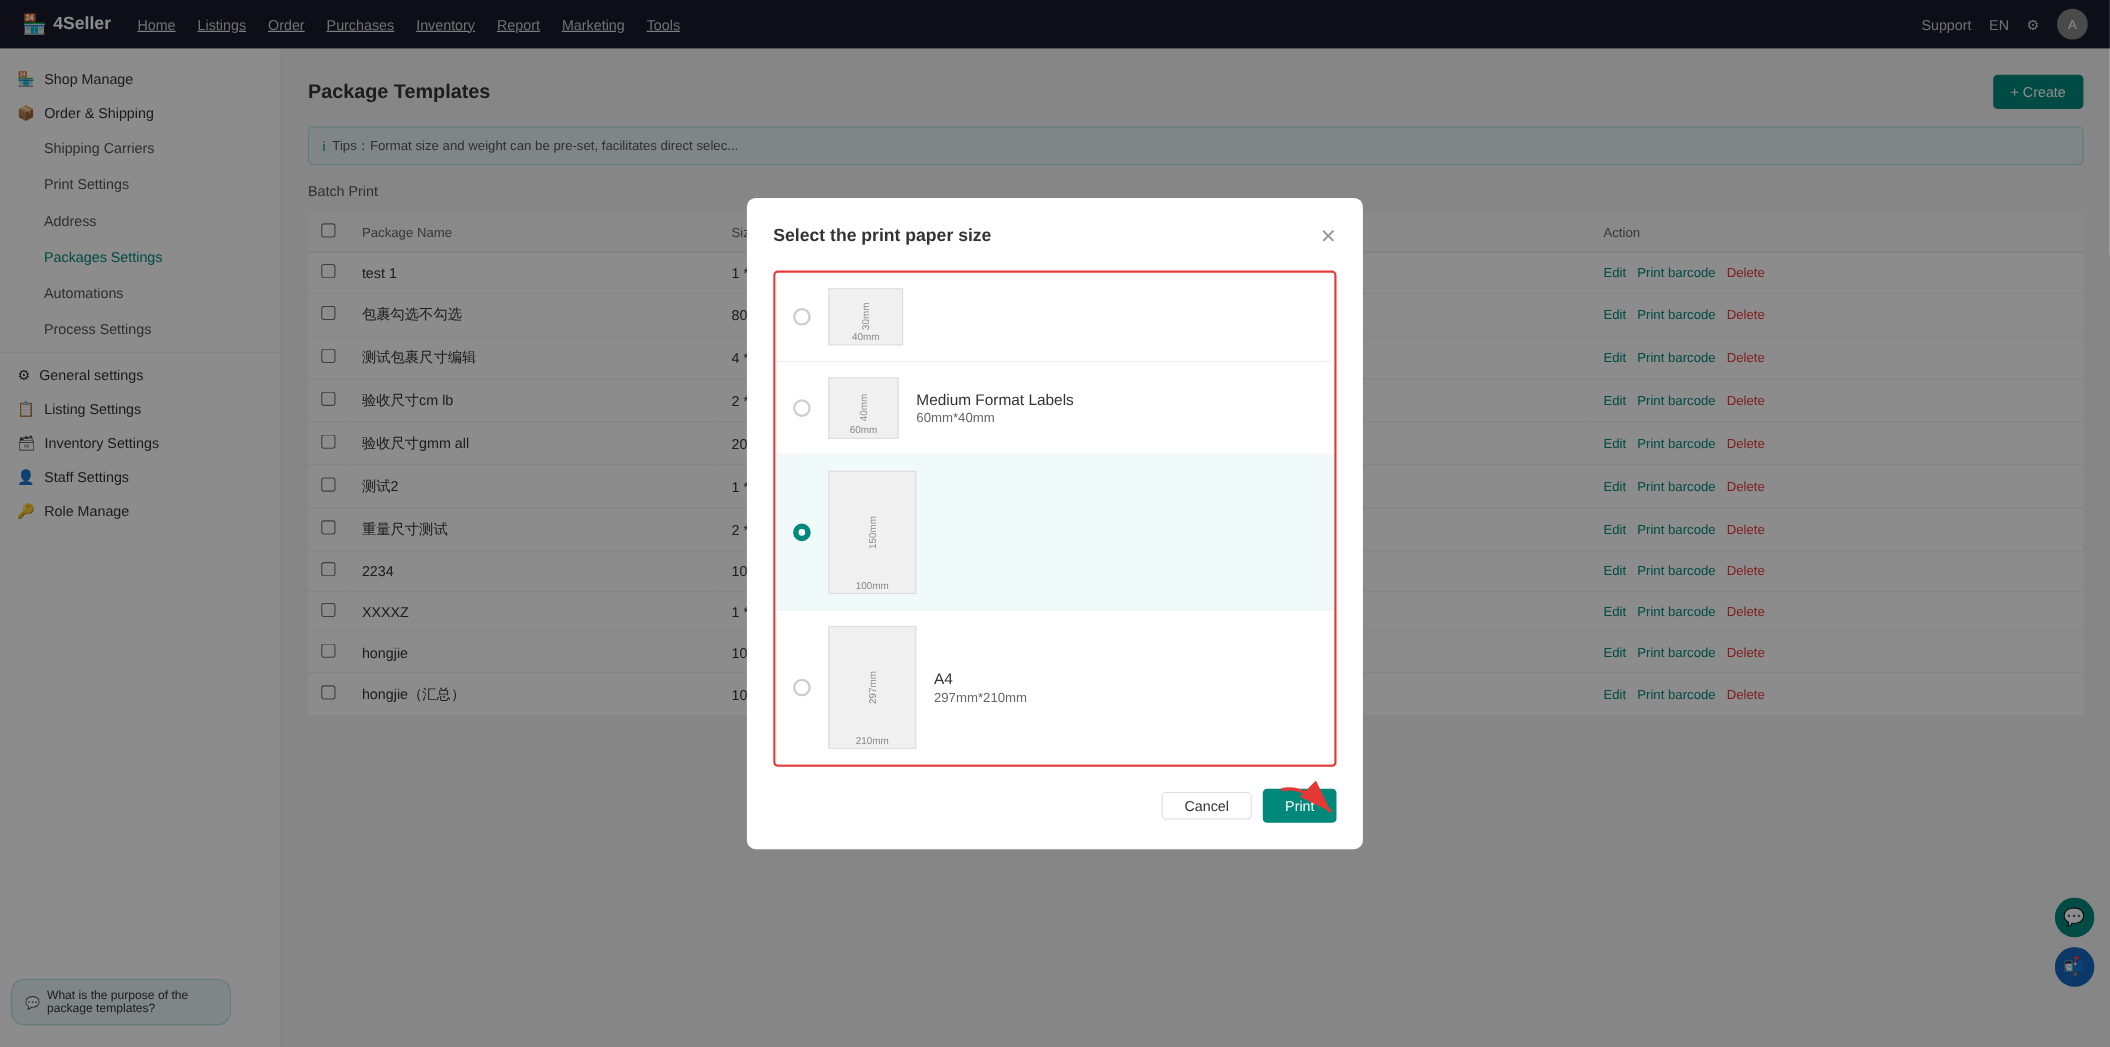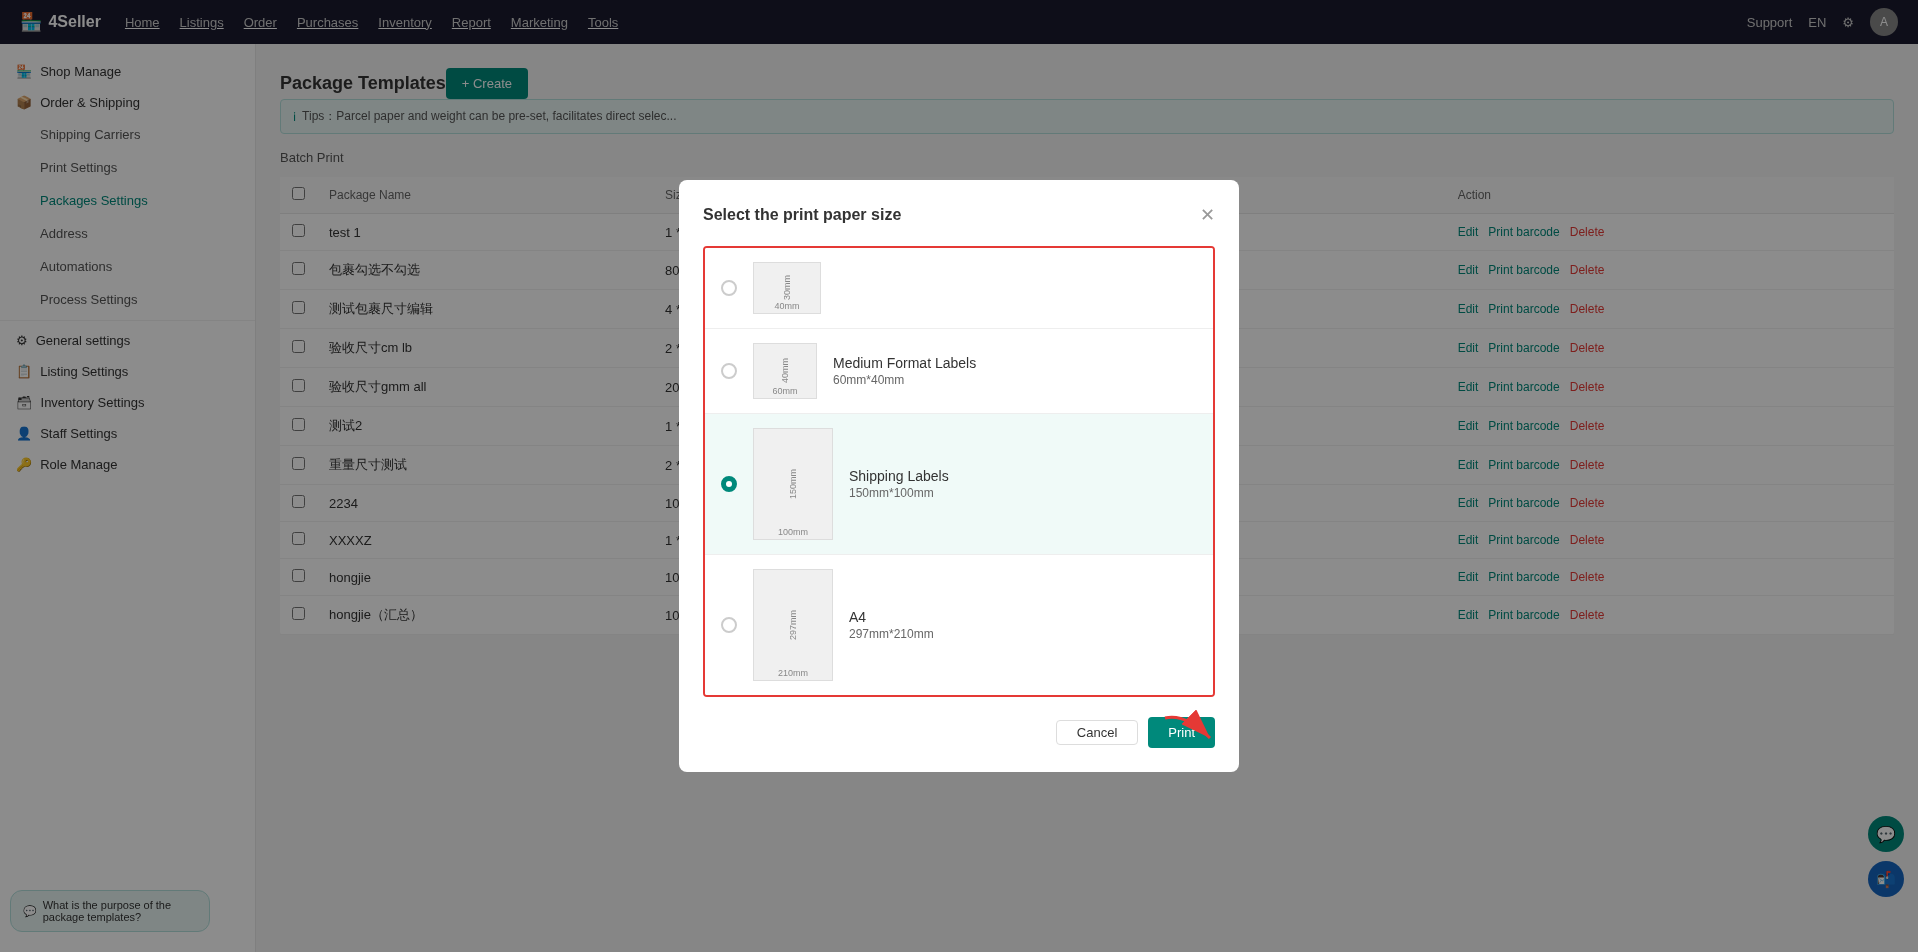--- a/index.html
+++ b/index.html
@@ -41,21 +41,21 @@
     }
     .divider { height: 1px; background: #f0f0f0; margin: 4px 0; }
     .chat-btn {
       position: fixed; bottom: 60px; left: 10px; background: #00897b; color: #fff;
       border-radius: 20px; padding: 8px 12px; font-size: 12px; cursor: pointer; max-width: 200px;
       display: flex; align-items: center; gap: 6px;
     }
 
     
     .main { flex: 1; overflow-y: auto; padding: 24px; background: #f5f5f5; position: relative; }
-    .page-header { display: flex; align-items: center; justify-content: flex-start; }
+    .page-header { display: flex; align-items: center; justify-content: space-between; margin-bottom: 16px; }
     .page-title { font-size: 18px; font-weight: 600; color: #333; }
     .btn-create {
       background: #00897b; color: #fff; border: none; padding: 8px 16px; border-radius: 4px; cursor: pointer; font-size: 13px; font-weight: 500;
     }
     .tips-bar {
       background: #e8f5f3; border: 1px solid #b2dfdb; border-radius: 4px; padding: 8px 12px; margin-bottom: 16px;
       font-size: 12px; color: #555; display: flex; align-items: center; gap: 6px;
     }
     .batch-print { color: #555; font-size: 13px; margin-bottom: 12px; font-weight: 500; }
 
@@ -167,25 +167,25 @@
     <div class="sidebar-group-title">
       <span>📦</span>
       <span>Order &amp; Shipping</span>
     </div>
     <div class="sidebar-item">
       <span>Shipping Carriers</span>
     </div>
     <div class="sidebar-item">
       <span>Print Settings</span>
     </div>
+    <div class="sidebar-item">
+      <span>Address</span>
+    </div>
     <div class="sidebar-item active">
       <span>Packages Settings</span>
-    </div>
-    <div class="sidebar-item">
-      <span>Address</span>
     </div>
     <div class="sidebar-item">
       <span>Automations</span>
     </div>
     <div class="sidebar-item">
       <span>Process Settings</span>
     </div>
     <div class="divider"></div>
     <div class="sidebar-group-title">
       <span>⚙</span>
@@ -215,21 +215,21 @@
   </div>
 
   <div class="main">
     <div class="page-header">
       <span class="page-title">Package Templates</span>
       <button class="btn-create">+ Create</button>
     </div>
 
     <div class="tips-bar">
       <span style="color:#00897b;">ℹ</span>
-      <span>Tips：Parcel paper and weight can be pre-set, facilitates direct selec...</span>
+      <span>Tips：Format size and weight can be pre-set, facilitates direct selec...</span>
     </div>
 
     <div style="margin-bottom:12px;">
       <span class="batch-print">Batch Print</span>
     </div>
 
     <div class="table-wrap">
       <table>
         <thead>
           <tr>
@@ -430,24 +430,20 @@
           <div class="label-size">60mm*40mm</div>
         </div>
       </div>
 
       <div class="paper-option" style="background:#f0faf8;">
         <div class="radio-circle selected"></div>
         <div class="label-preview preview-shipping">
           <span class="dim-text">150mm</span>
           <span class="dim-bottom">100mm</span>
         </div>
-        <div class="label-info">
-          <div class="label-name">Shipping Labels</div>
-          <div class="label-size">150mm*100mm</div>
-        </div>
       </div>
 
       <div class="paper-option">
         <div class="radio-circle"></div>
         <div class="label-preview preview-a4">
           <span class="dim-text">297mm</span>
           <span class="dim-bottom">210mm</span>
         </div>
         <div class="label-info">
           <div class="label-name">A4</div>

